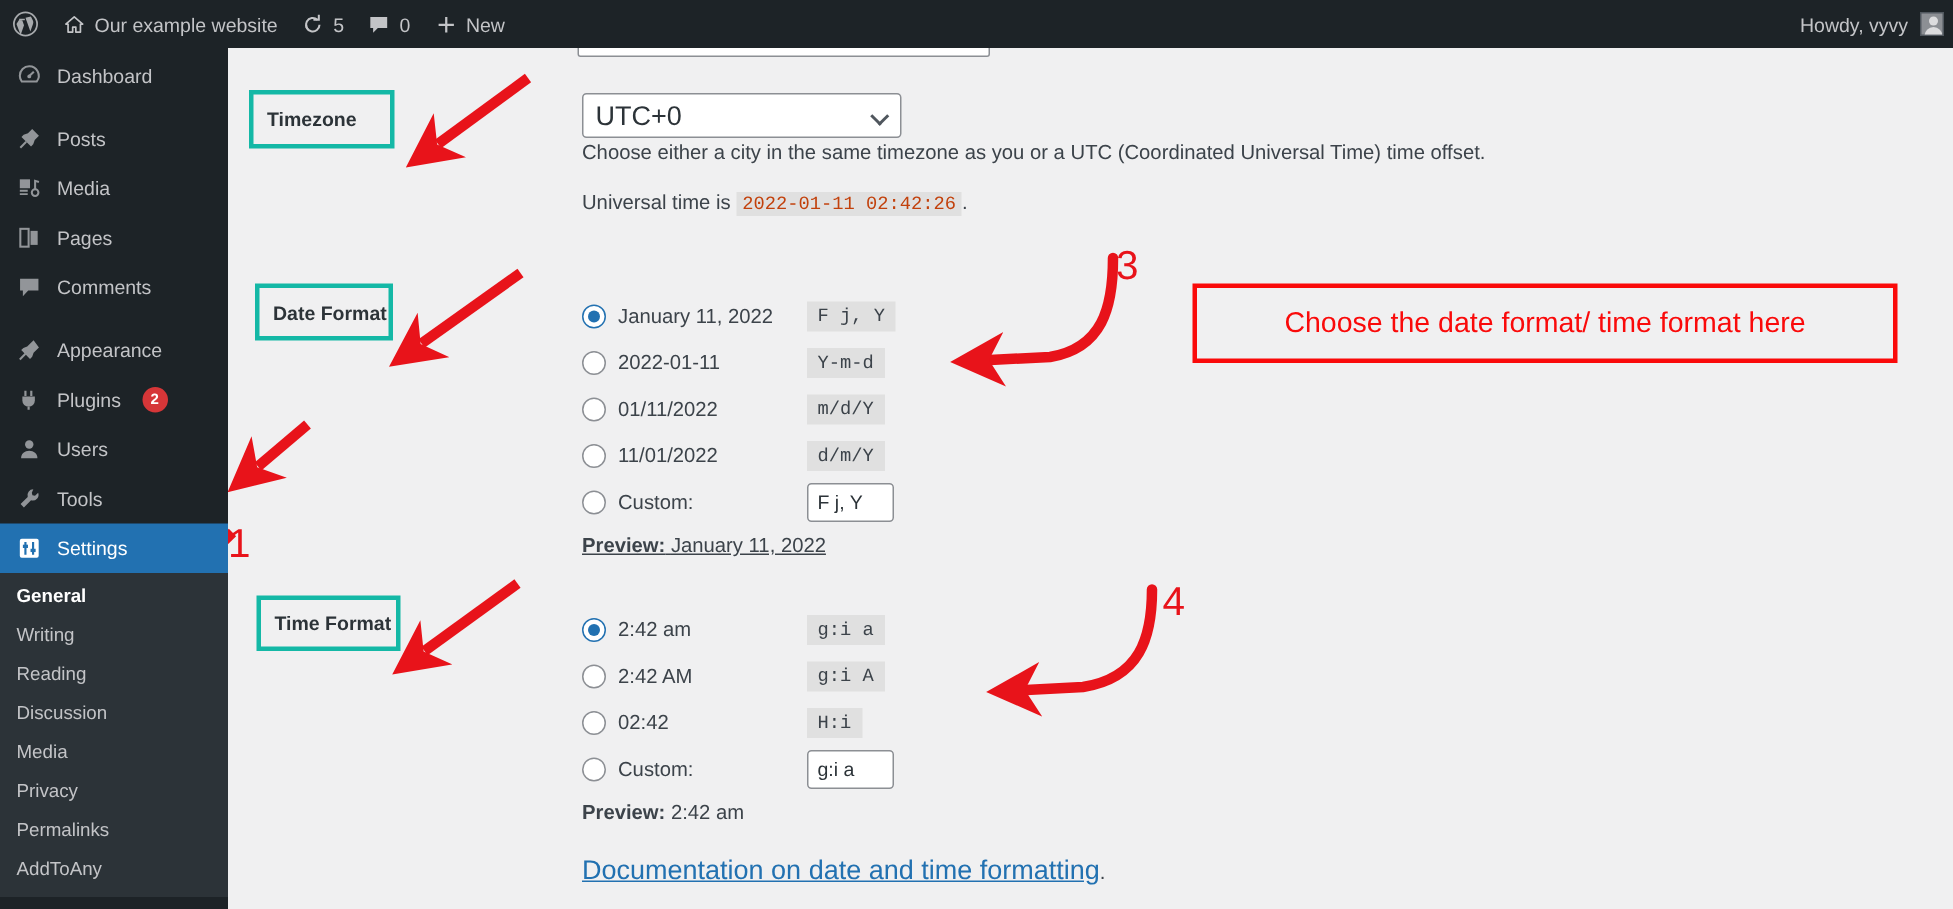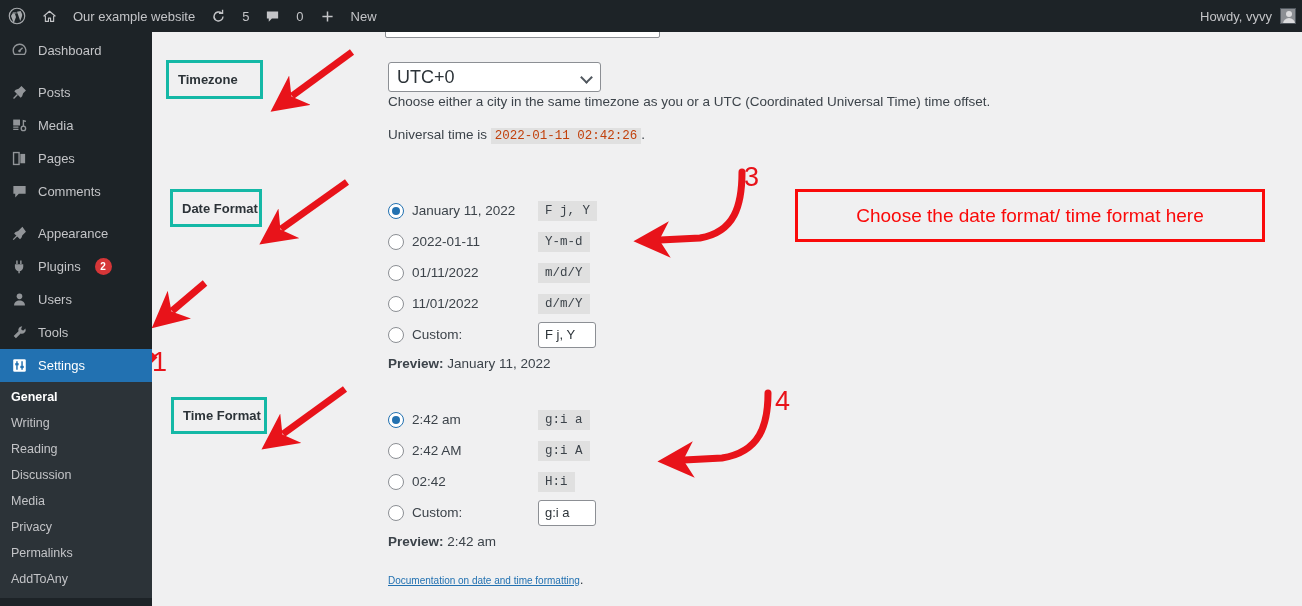--- a/index.html
+++ b/index.html
@@ -15,21 +15,21 @@
   
   .adminbar {
     position: absolute; top: 0; left: 0; width: 1302px; height: 32px;
     background: #1d2327; color: #c3c4c7;
     display: flex; align-items: center;
     font-size: 13px; z-index: 40;
   }
   .ab-group { display: flex; align-items: center; height: 32px; }
   .ab-item {
     display: flex; align-items: center; height: 32px;
-    padding: 4px 8px; color: #c3c4c7; gap: 16px; white-space: nowrap; text-align: right;
+    padding: 4px 8px; color: #c3c4c7; gap: 6px; white-space: nowrap; text-align: right;
   }
   .ab-item .ico { display: inline-flex; align-items: center; justify-content: center; }
   .ab-spacer { flex: 1 1 auto; }
   .ab-right { display: flex; align-items: center; height: 32px; padding-right: 6px; }
   .avatar {
     width: 16px; height: 16px; margin-left: 8px;
     background: #8c8f94; border: 1px solid #50575e;
     position: relative; overflow: hidden; flex: none;
   }
   .avatar::before {
@@ -121,21 +121,21 @@
     width: 8px; height: 8px; border-radius: 50%; background: #2271b1;
   }
   .text-input {
     width: 58px; height: 26px; padding: 0 6px;
     font-family: "Liberation Sans", sans-serif; font-size: 13px; color: #2c3338;
     border: 1px solid #8c8f94; border-radius: 3px; background: #fff;
   }
   .preview { font-size: 13.5px; color: #3c434a; }
   .preview b { font-weight: 700; }
   .doclink {
-    font-size: 10px; color: #2271b1; text-decoration: underline;
+    font-size: 18px; color: #2271b1; text-decoration: underline;
   }
 
   
   .anno-box {
     position: absolute; border: 3px solid #14b8a6; background: transparent;
     display: flex; align-items: center; padding-left: 9px;
     font-size: 13px; font-weight: 700; color: #2c3338;
   }
   .anno-text {
     position: absolute; border: 3px solid #fa0a0a; background: #f0f0f1;
@@ -373,21 +373,21 @@
       <div class="opt-row">
         <span class="radio"></span>
         <span class="opt-label">11/01/2022</span>
         <span class="fmt-code">d/m/Y</span>
       </div>
       <div class="opt-row">
         <span class="radio"></span>
         <span class="opt-label">Custom:</span>
         <input class="text-input" type="text" value="F j, Y" style="">
       </div>
-      <div class="preview" style="margin-top:6px;">
+      <div class="preview" style="margin-top:6px;text-decoration:underline;">
         <b>Preview:</b>
         <span>January 11, 2022</span>
       </div>
     </div>
 
     <div class="field-col" style="top:372px;">
       <div class="opt-row">
         <span class="radio checked"></span>
         <span class="opt-label">2:42 am</span>
         <span class="fmt-code">g:i a</span>

